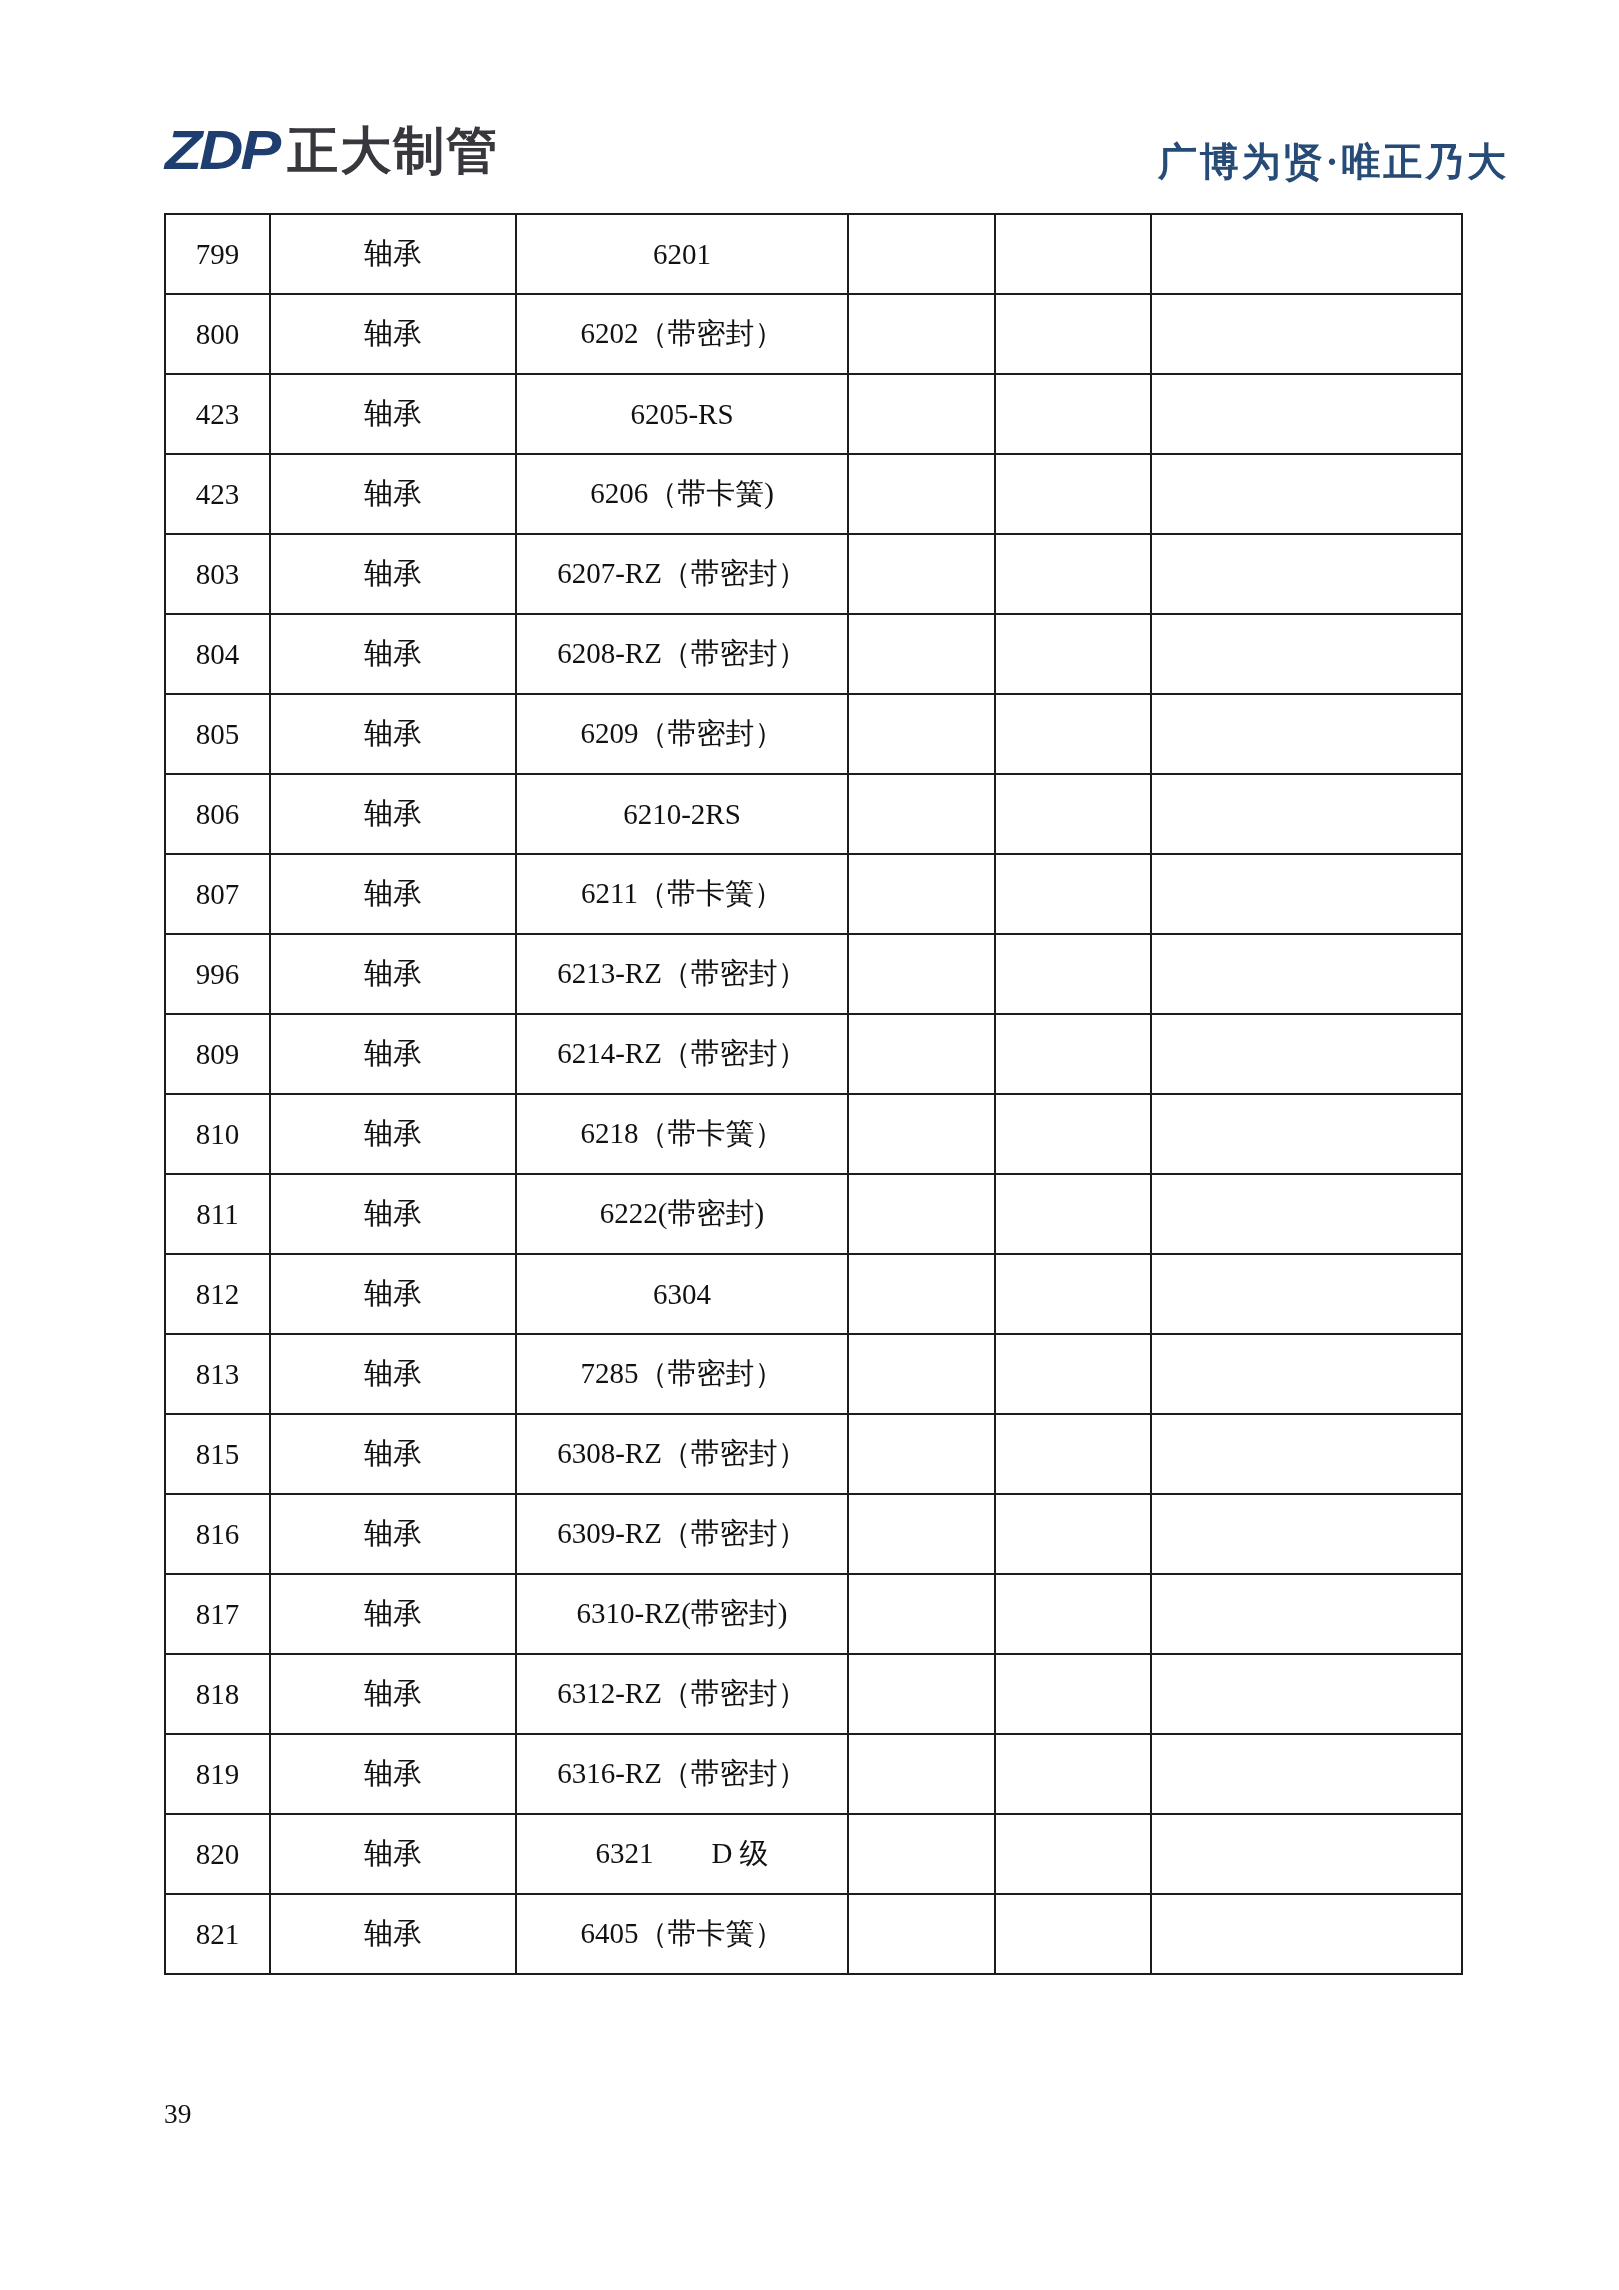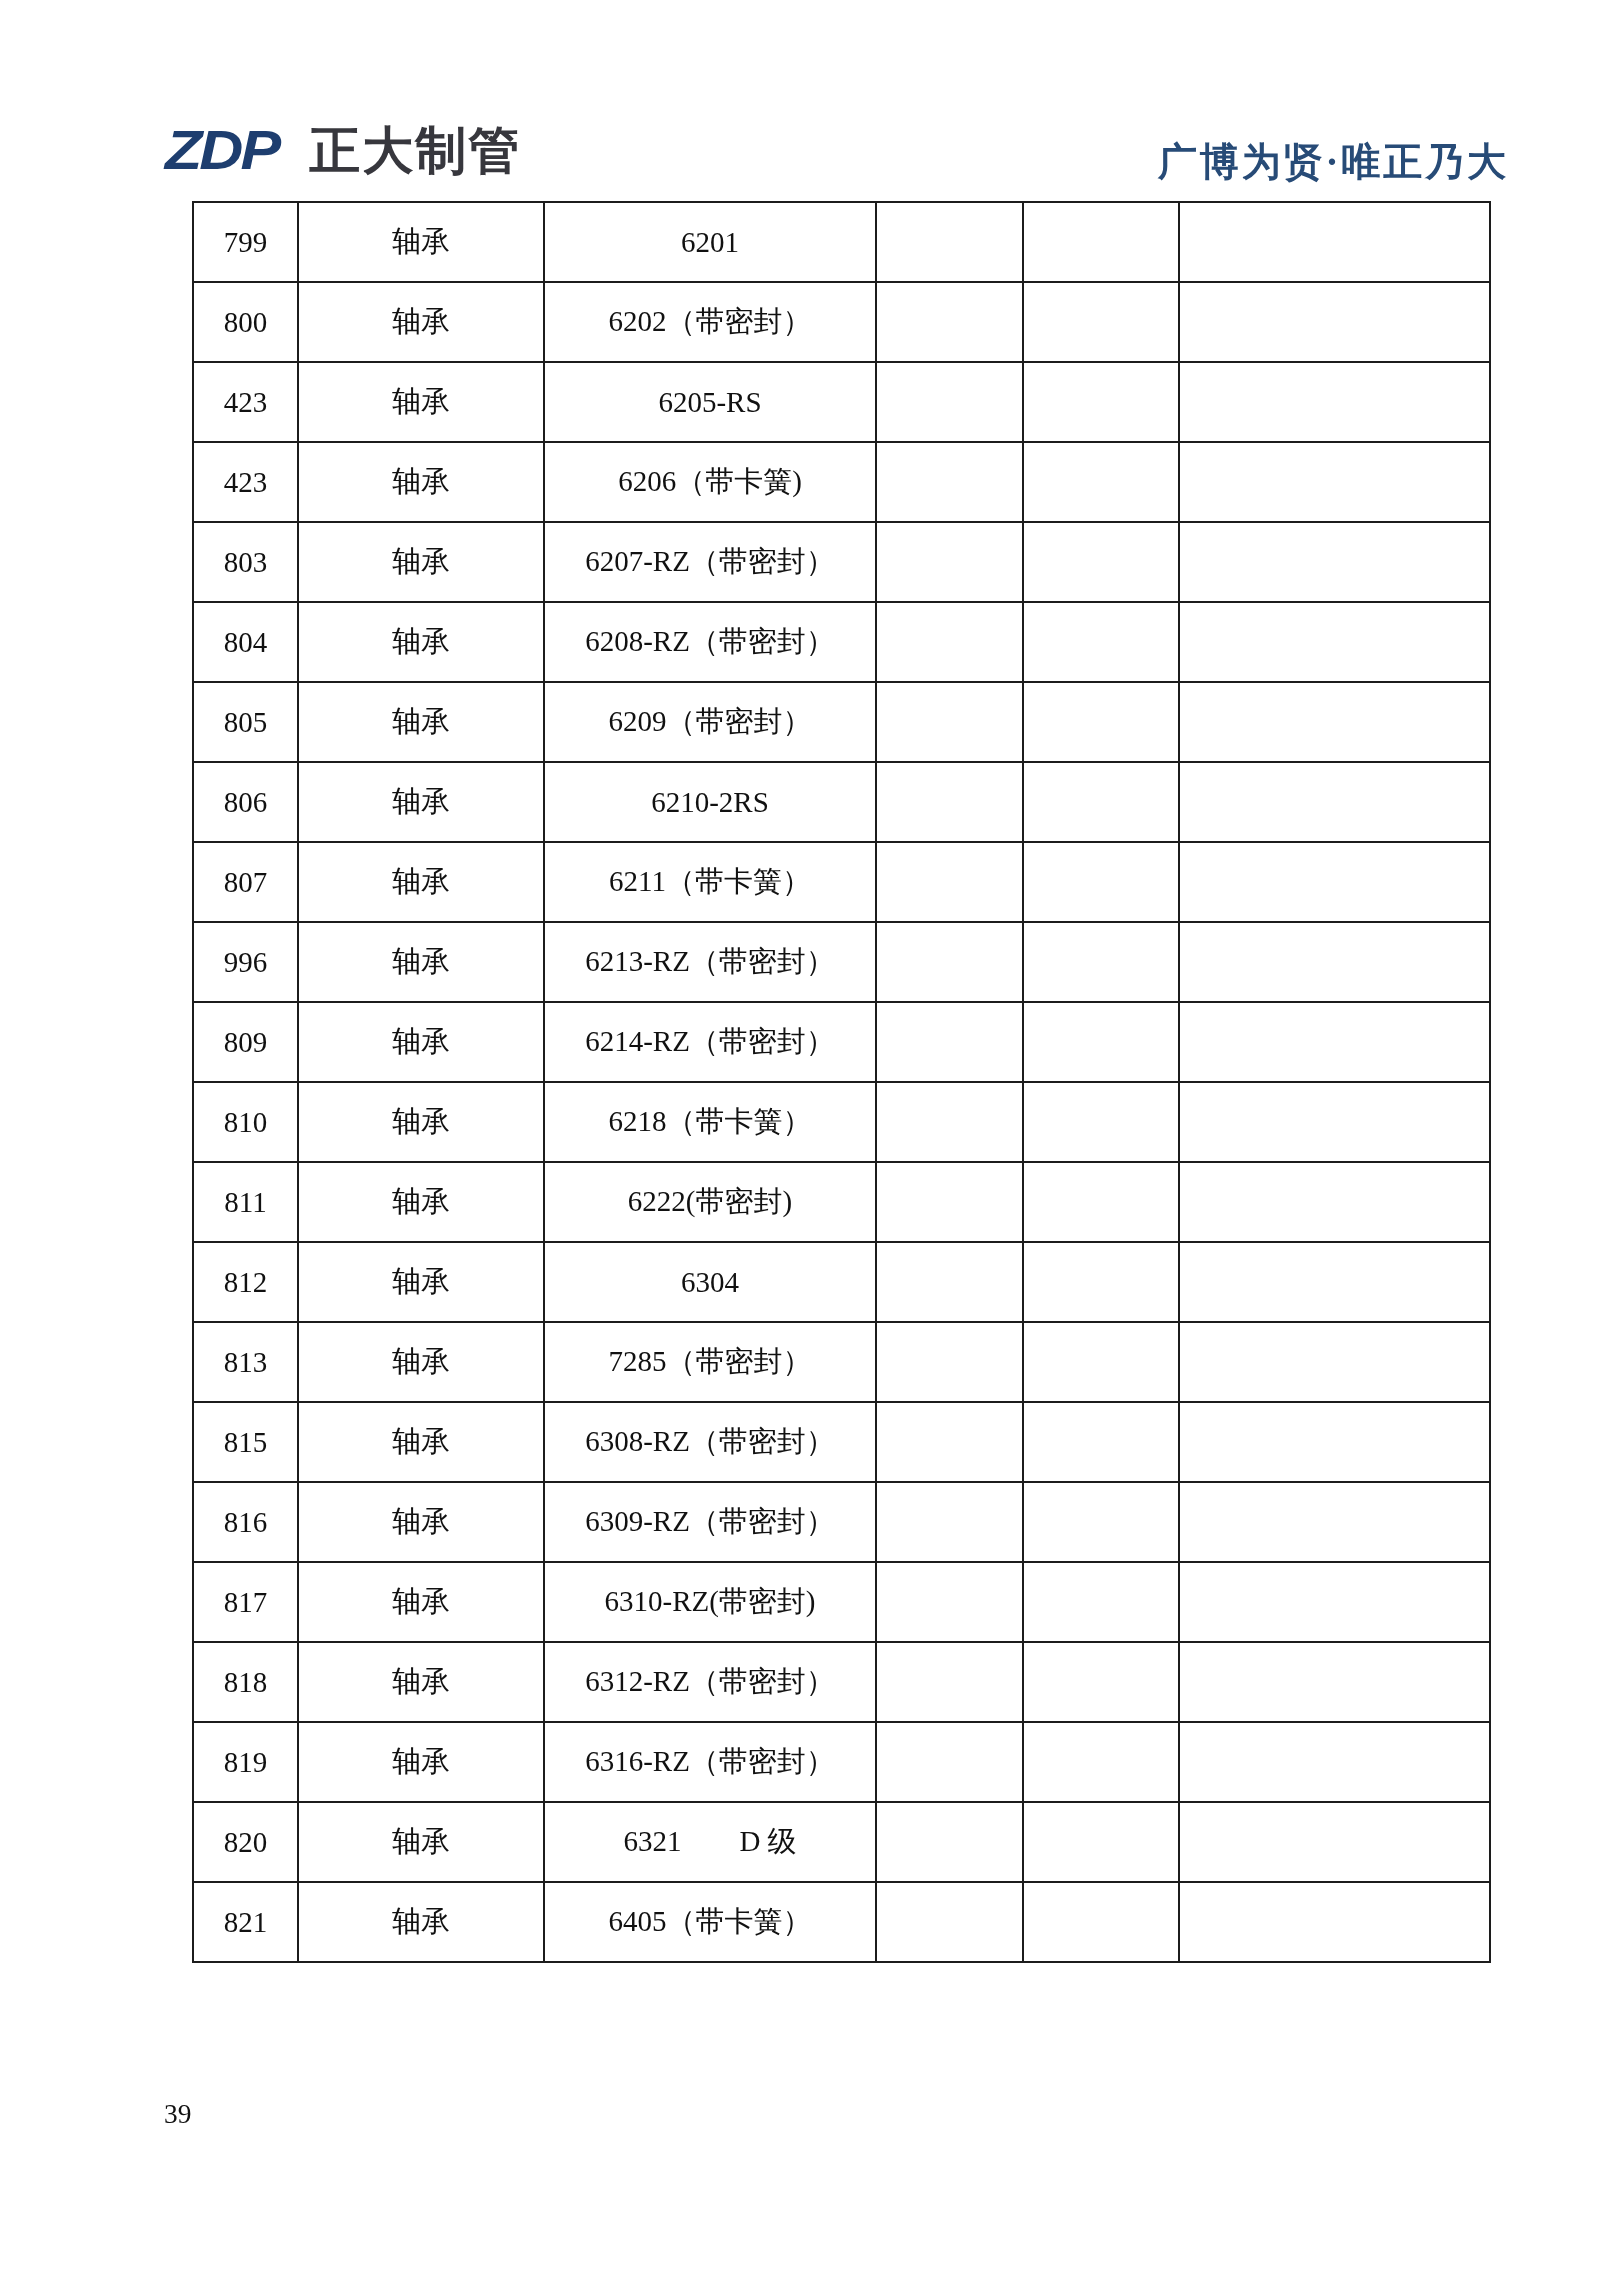--- a/index.html
+++ b/index.html
@@ -34,45 +34,44 @@
     letter-spacing: -2.9px;
     color: #1e3e6f;
     transform: scaleY(0.92);
   }
   .logo-company {
     font-family: "Liberation Sans", "DejaVu Sans", sans-serif;
     font-weight: 800;
     font-size: 51px;
     line-height: 1;
     color: #37373d;
-    margin-left: 31px;
+    margin-left: 9px;
     letter-spacing: 2px;
   }
   .header-slogan {
     position: absolute;
     right: 110px;
     top: 139px;
     font-family: "Liberation Serif", "DejaVu Serif", serif;
     font-weight: 600;
     font-size: 39px;
     line-height: 1.2;
     color: #274b77;
     letter-spacing: 2.9px;
     white-space: nowrap;
   }
 
   
   table.parts-table {
     position: absolute;
     left: 164px;
-    top: 201px;
+    top: 213px;
     width: 1297px;
     border-collapse: collapse;
     table-layout: fixed;
-    margin-left: 28px;
   }
   table.parts-table col.c1 { width: 105px; }
   table.parts-table col.c2 { width: 246px; }
   table.parts-table col.c3 { width: 332px; }
   table.parts-table col.c4 { width: 147px; }
   table.parts-table col.c5 { width: 156px; }
   table.parts-table col.c6 { width: 311px; }
 
   table.parts-table td {
     border: 2px solid #1c1c1c;

